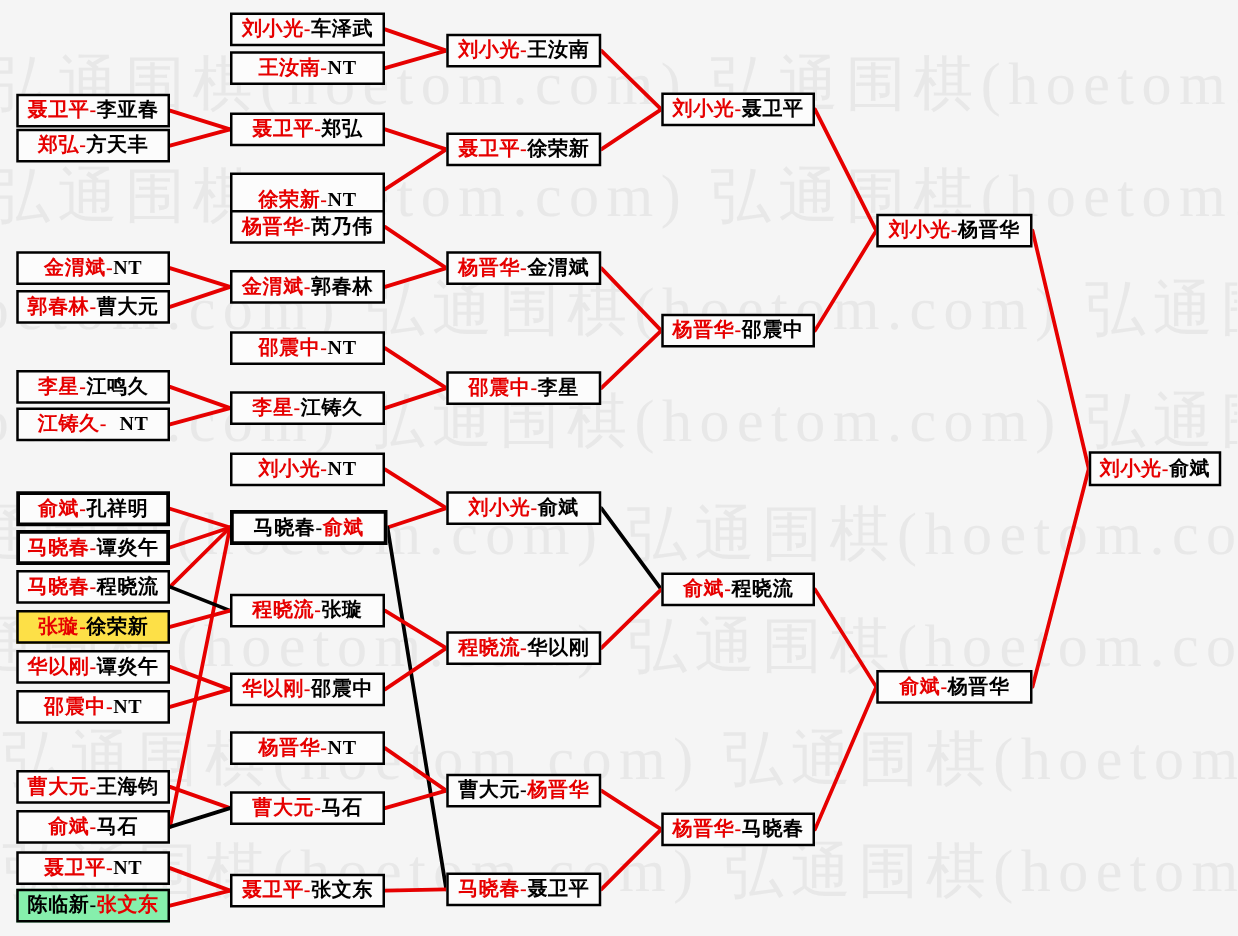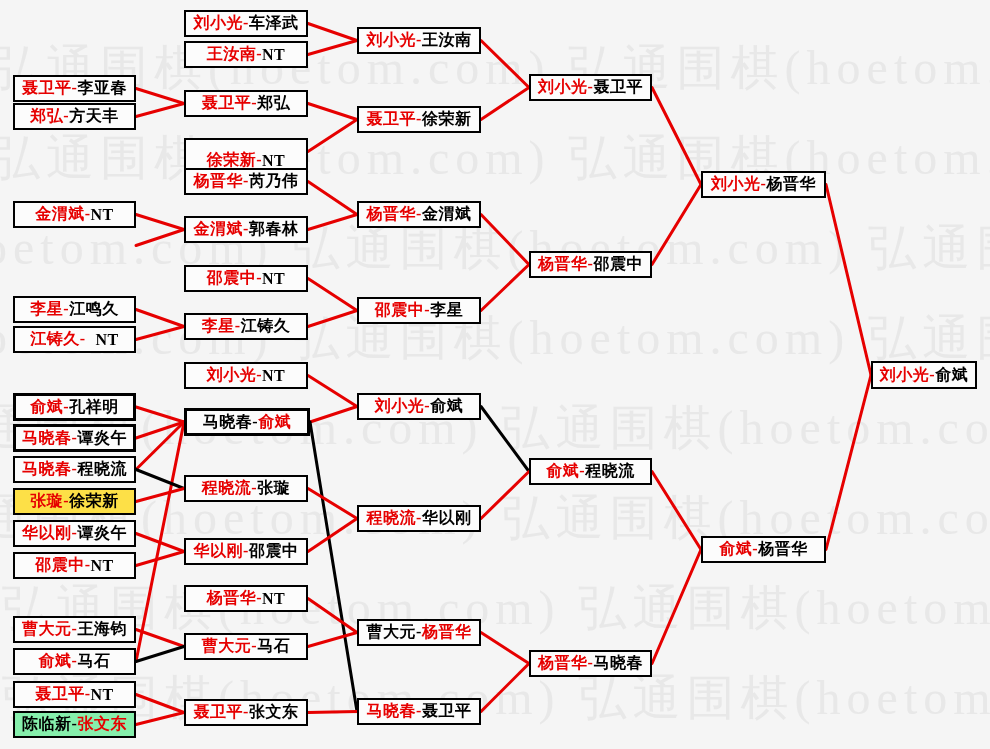--- a/index.html
+++ b/index.html
@@ -97,20 +97,24 @@
       <span class="p-lose">李亚春</span>
     </div>
     <div class="node" style="left: 13px; top: 103px; width: 123px; height: 27px; background: rgb(252, 252, 252); border-color: rgb(0, 0, 0);">
       <span class="p-win">郑弘-</span>
       <span class="p-lose">方天丰</span>
     </div>
     <div class="node" style="left: 13px; top: 201px; width: 123px; height: 27px; background: rgb(252, 252, 252); border-color: rgb(0, 0, 0);">
       <span class="p-win">金渭斌-</span>
       <span class="p-lose">NT</span>
     </div>
+    <div class="node" style="left: 13px; top: 232px; width: 123px; height: 27px; background: rgb(252, 252, 252); border-color: rgb(0, 0, 0);">
+      <span class="p-win">郭春林-</span>
+      <span class="p-lose">曹大元</span>
+    </div>
     <div class="node" style="left: 13px; top: 296px; width: 123px; height: 27px; background: rgb(252, 252, 252); border-color: rgb(0, 0, 0);">
       <span class="p-win">李星-</span>
       <span class="p-lose">江鸣久</span>
     </div>
     <div class="node" style="left: 13px; top: 326px; width: 123px; height: 27px; background: rgb(252, 252, 252); border-color: rgb(0, 0, 0); gap: 10px;">
       <span class="p-win">江铸久-</span>
       <span class="p-lose">NT</span>
     </div>
     <div class="node bold" style="left: 13px; top: 393px; width: 123px; height: 28px; background: rgb(252, 252, 252); border-color: rgb(0, 0, 0);">
       <span class="p-win">俞斌-</span>

